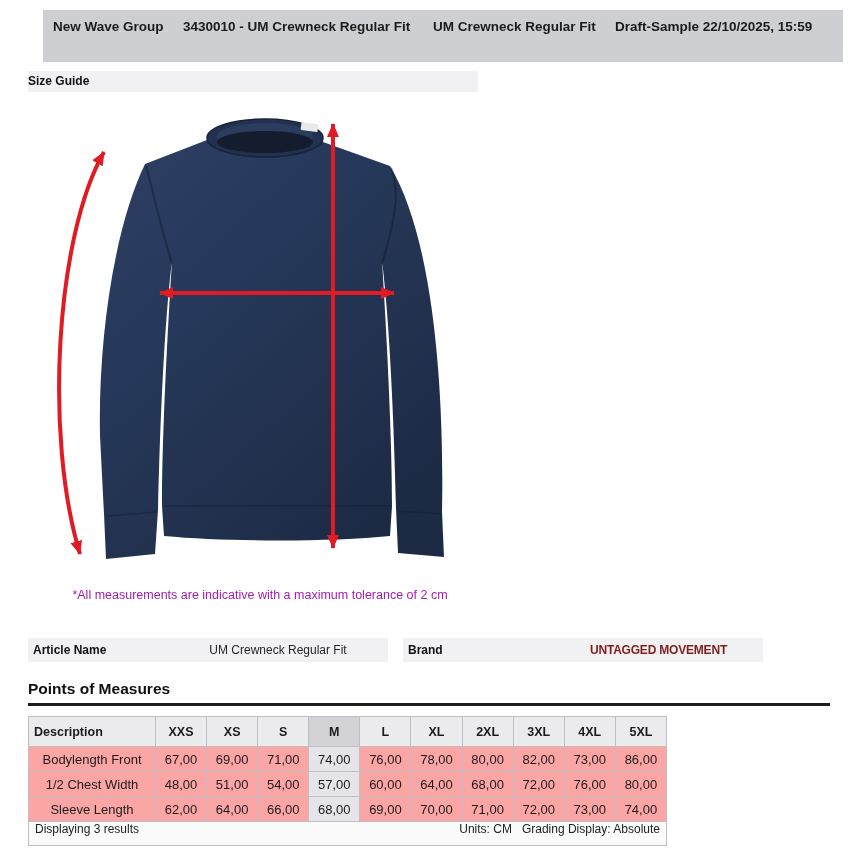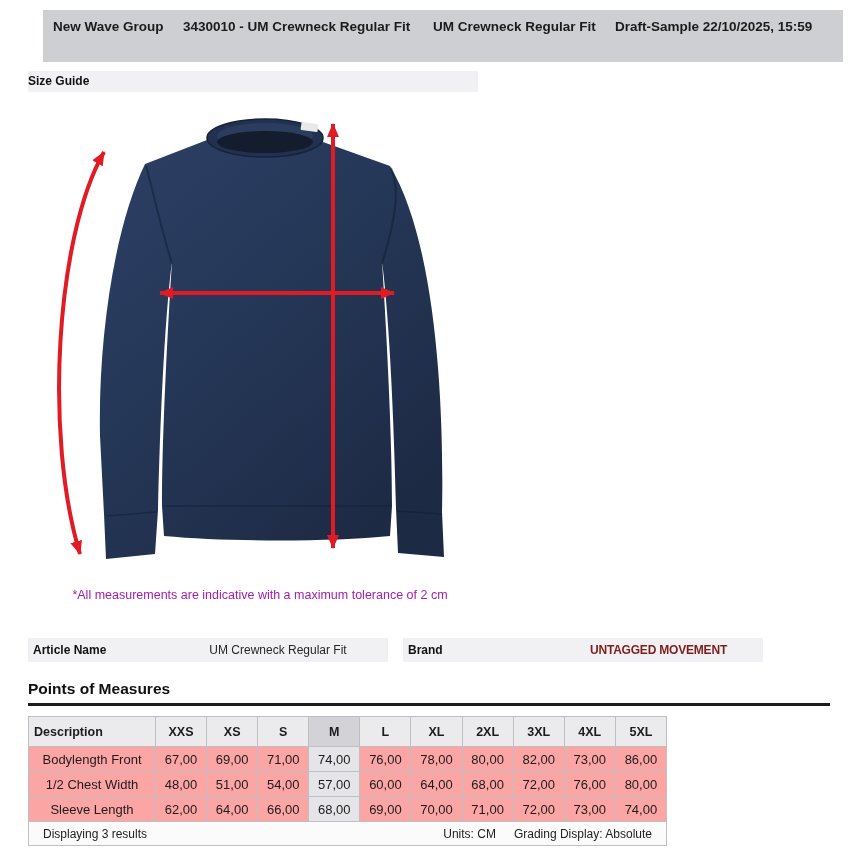--- a/index.html
+++ b/index.html
@@ -38,23 +38,23 @@
 
   .pom-wrap { left:28px; top:716px; width:639px; }
   table.pom { border-collapse:collapse; width:639px; table-layout:fixed; }
   table.pom th, table.pom td { border:1px solid #bfbfc3; text-align:center; overflow:hidden; }
   table.pom th { height:30px; background:#ebebed; font-size:12.5px; font-weight:bold; color:#1c1c1c;margin-left:20px; }
   table.pom th.desc { width:127px; text-align:left; padding-left:5px; }
   table.pom th.hl-head { background:#d2d2d7; }
   table.pom td { height:25px; font-size:13px; background:#fca5a5; color:#1c1c1c; }
   table.pom td.hl-cell { background:#e5e5e9; }
   .pom-footer { border:1px solid #bfbfc3; border-top:none; height:24px; background:#fbfbfc;
-                display:flex; justify-content:space-between; align-items:center;
-                padding:0 14px; font-size:12px; color:#222; }
-  .pom-footer-right { display:flex; gap:18px; }
+                display:flex; justify-content:space-between; 
+                padding:0 6px; font-size:12px; color:#222; }
+  .pom-footer-right { display:flex; gap:10px; }
 </style>
 </head>
 <body>
 
 <div class="abs top-bar">
   <div class="c1">New Wave Group</div>
   <div class="c2">3430010 - UM Crewneck Regular Fit</div>
   <div class="c3">UM Crewneck Regular Fit</div>
   <div class="c4">Draft-Sample 22/10/2025, 15:59</div>
 </div>

